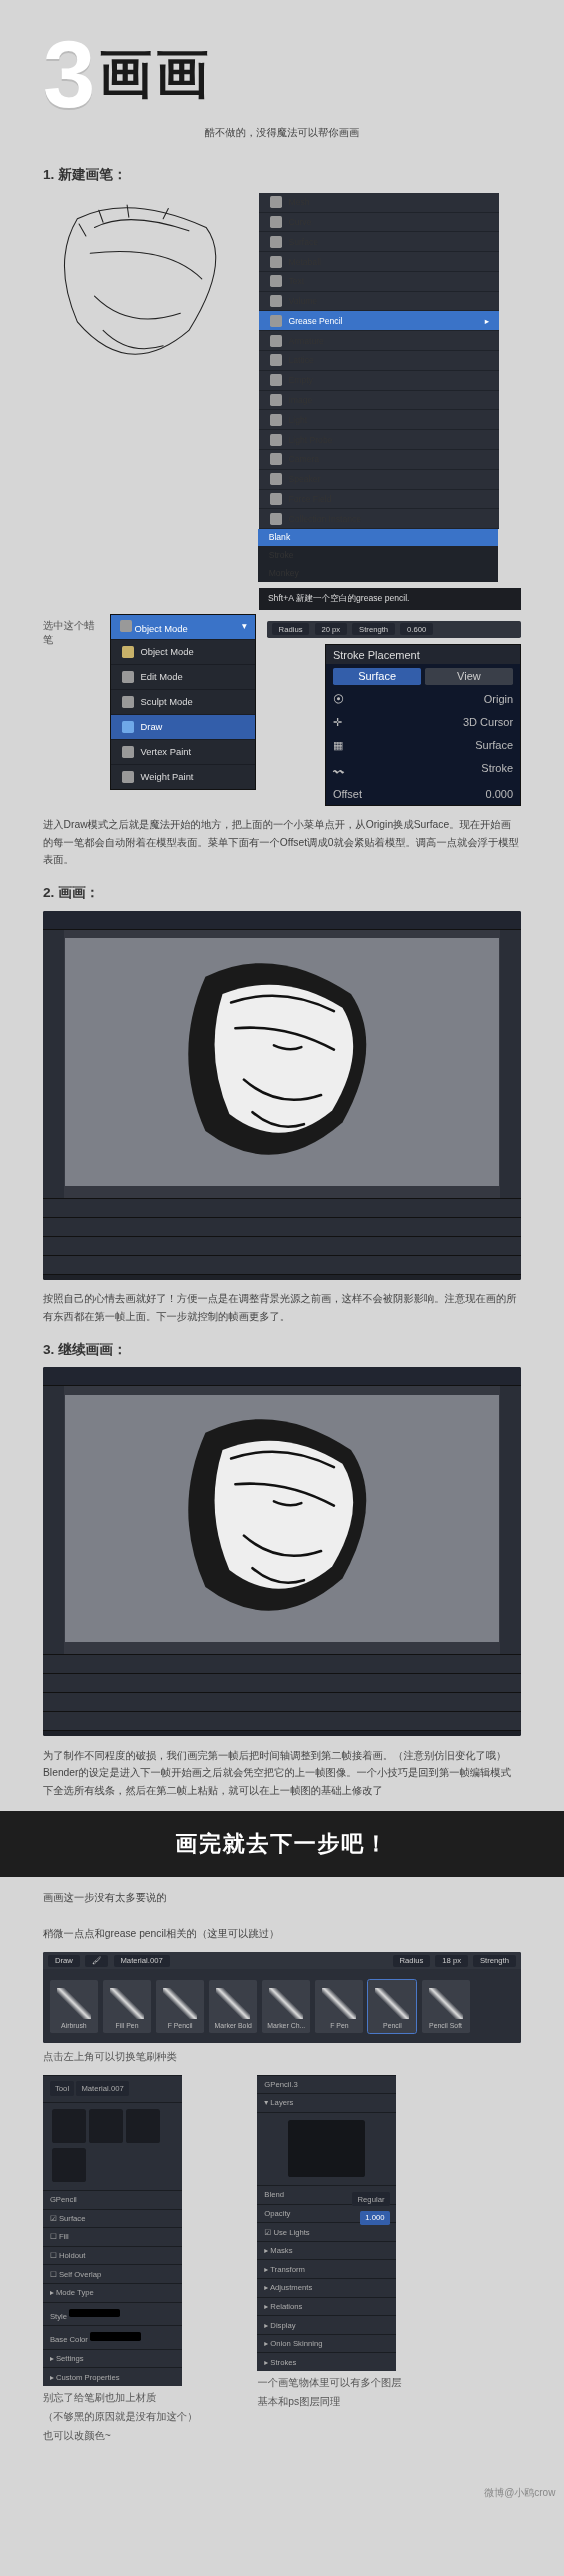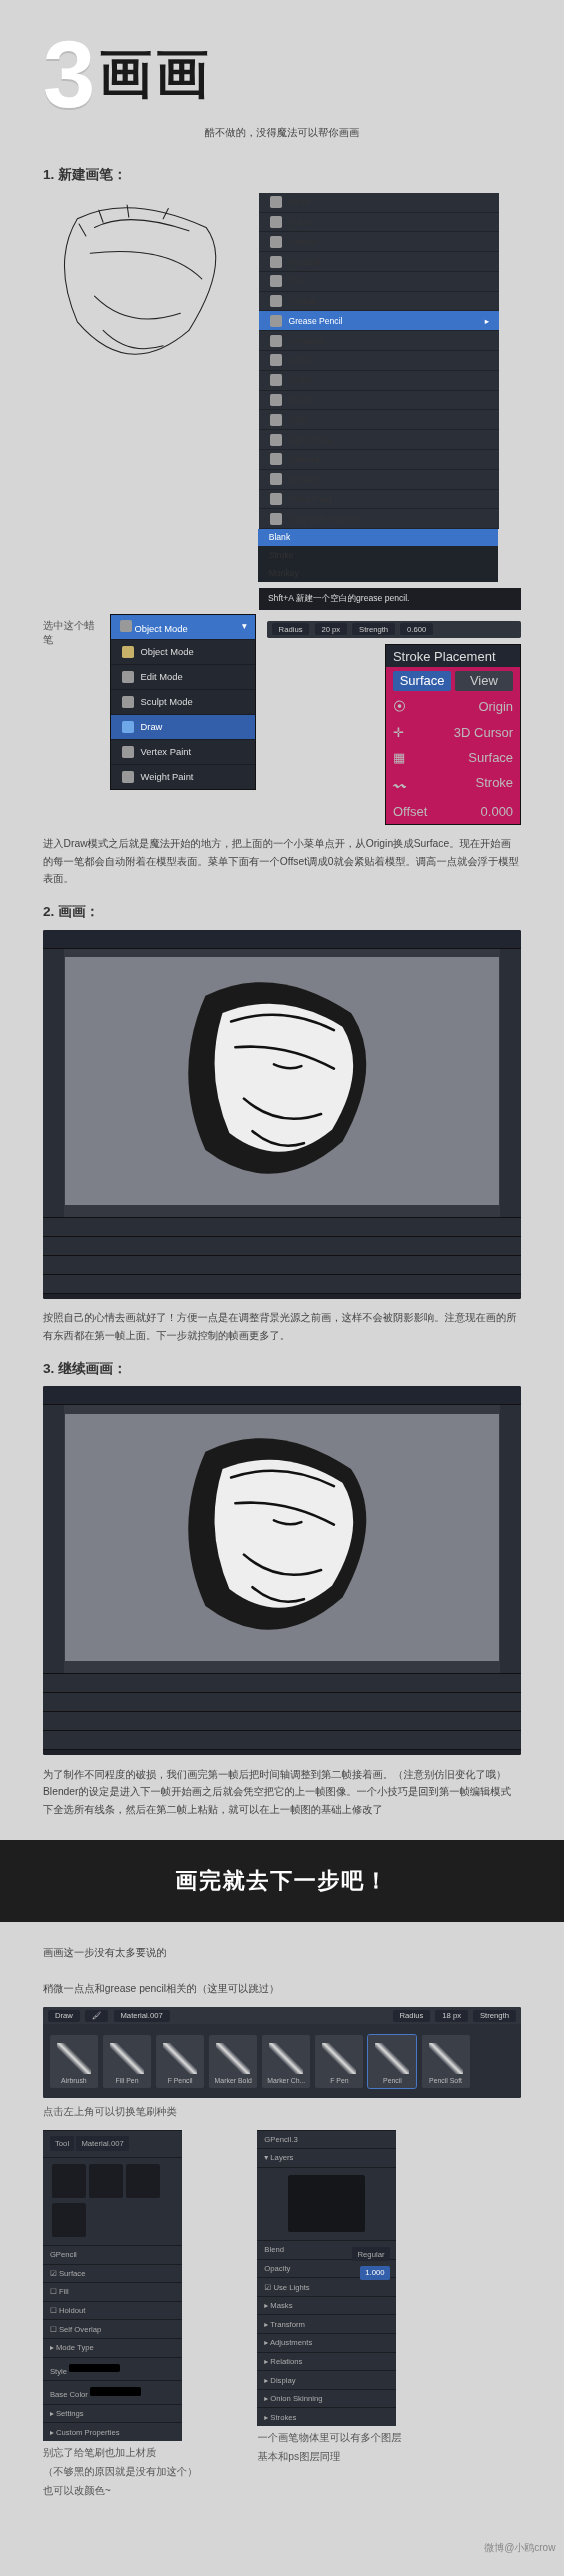--- a/index.html
+++ b/index.html
@@ -5,21 +5,21 @@
 *{margin:0;padding:0;box-sizing:border-box}
 body{width:564px;background:#d6d6d6;font-family:"Microsoft YaHei",sans-serif;color:#333}
 .page{padding:33px 43px}
 .hero{text-align:left;margin-bottom:8.6px}
 .hero-num{display:inline-block;font-size:94px;font-weight:900;color:#fff;line-height:.9;vertical-align:middle;text-shadow:0 1.7px 0 #bbb}
 .hero-title{display:inline-block;font-size:53px;font-weight:900;color:#1a1a1a;vertical-align:middle;letter-spacing:3.4px}
 .subtitle{text-align:center;font-size:10.3px;margin-bottom:26px;color:#444}
 .h2{font-size:13.7px;font-weight:600;margin:15.4px 0 8.6px}
 .para{font-size:10.3px;line-height:1.7;margin:10.3px 0;color:#444}
 .caption{font-size:10.3px;color:#555;margin:5.1px 0}
-.darkbar{background:#1e1e1e;color:#fff;text-align:center;font-size:22px;font-weight:700;padding:26px 0;margin:22px -43px;letter-spacing:1.7px}
+.darkbar{background:#1e1e1e;color:#fff;text-align:center;font-size:22px;font-weight:700;padding:18px 0;margin:12px -43px;letter-spacing:1.7px}
 
 
 .shot{background:#2b2f38;border-radius:1.7px;margin:6.9px 0;overflow:hidden;font-size:8.6px;color:#ccc}
 .lineart{background:#d6d6d6;position:relative}
 .lineart svg{display:block}
 .row{display:flex;gap:10.3px;align-items:flex-start}
 
 
 .addmenu{background:#2b2f38;display:inline-block;min-width:240px;font-size:8.6px}
 .addmenu .mi{padding:3.4px 10.3px;display:flex;align-items:center;gap:6.9px;border-bottom:0.9px solid #1f232a}
@@ -28,21 +28,21 @@
 .hint{background:#1c1e23;color:#ddd;padding:5.1px 8.6px;margin-top:5.1px;font-size:8.6px}
 
 
 .modebox{background:#242830;border:0.9px solid #111;width:146px}
 .modebox .title{background:#3a73c8;color:#fff;padding:5.1px 8.6px;font-size:9.4px}
 .modebox .mi{padding:6px 10.3px;display:flex;align-items:center;gap:6.9px;border-top:0.9px solid #1a1d24;font-size:9.4px;color:#ddd}
 .modebox .mi.sel{background:#335eaa;color:#fff}
 .ico{width:12px;height:12px;border-radius:1.7px;background:#999;display:inline-block}
 
 
-.panel{background:#be185d;border:0.9px solid #111;width:136px;font-size:13px}
+.panel{background:#0f172a;border:0.9px solid #111;width:196px;font-size:11px}
 .panel .hd{background:#222630;padding:3.4px 6.9px;color:#ddd}
 .panel .row2{padding:3.4px 6.9px;display:flex;gap:3.4px}
 .panel .btn{flex:1;background:#3a3f49;padding:2.6px 0;text-align:center;border-radius:1.7px;color:#ccc}
 .panel .btn.sel{background:#335eaa;color:#fff}
 .panel .fld{padding:5.1px 6.9px;color:#bbb;display:flex;justify-content:space-between}
 .topbar{height:17px;background:#30343d;display:flex;align-items:center;padding:0 5.1px;gap:5.1px}
 .pill{background:#222630;border-radius:2px;padding:1.7px 6.9px;font-size:7.7px;color:#ccc}
 
 
 .viewport{background:#353841;height:369px;position:relative}

